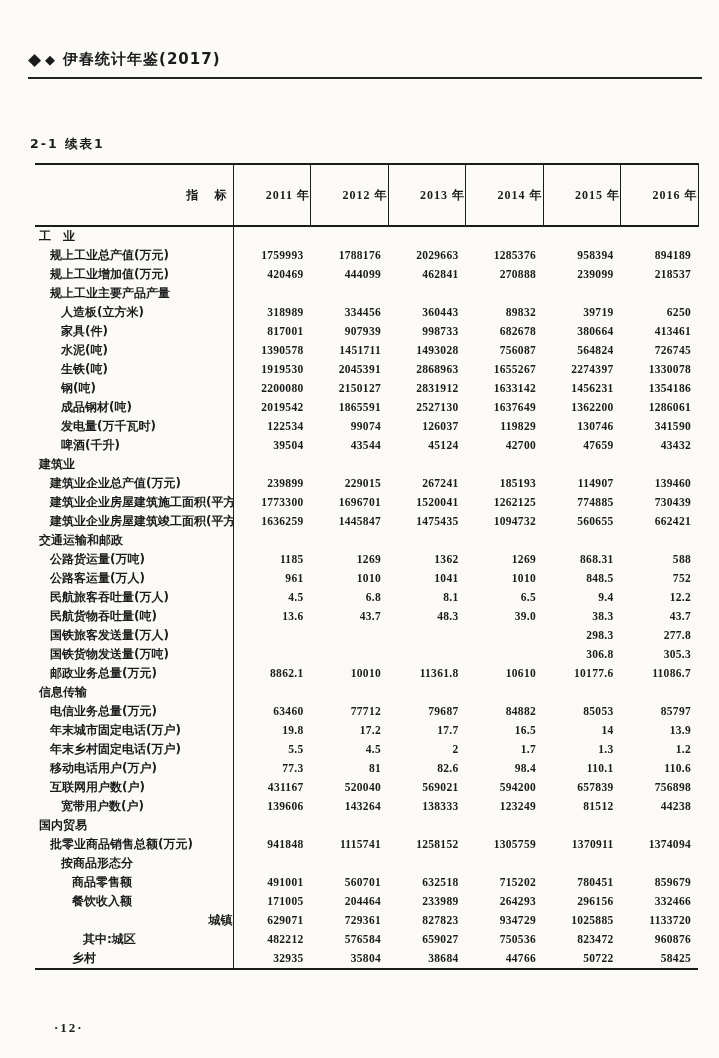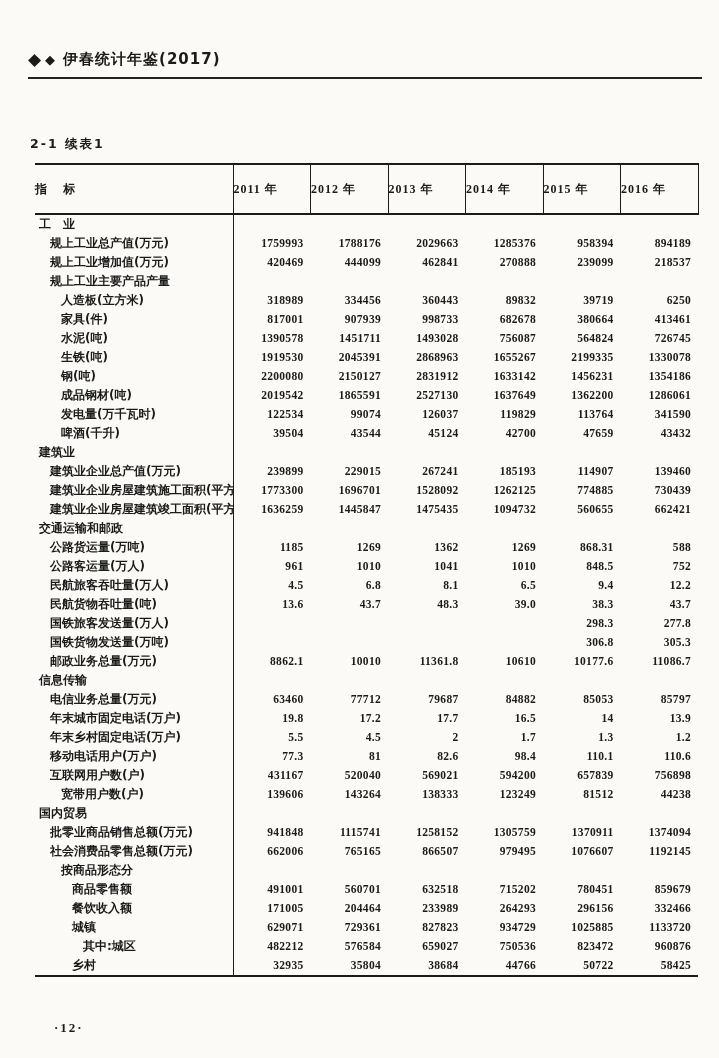--- a/index.html
+++ b/index.html
@@ -29,23 +29,23 @@
   }
   table.stats {
     position:absolute; left:35px; top:163px; width:663px;
     border-collapse:collapse; table-layout:fixed;
     border-top:2px solid #1b1b1b;
     border-bottom:2px solid #1b1b1b;
   }
   table.stats col.c-label { width:198px; }
   table.stats col.c-year  { width:77.5px; }
   thead th {
-    height:50px; font-size:12px; font-weight:bold;
+    height:62px; font-size:12px; font-weight:bold;
     border-bottom:2px solid #1b1b1b;
-    vertical-align:middle; text-align:left;
+    vertical-align:middle; text-align:right;
   }
   thead th.year-h {
     font-family:"Liberation Serif", serif;
     border-left:1.5px solid #1b1b1b;
     letter-spacing:1px;
   }
   thead th.year-h:last-child { border-right:1.5px solid #1b1b1b; }
   thead th.ind-h { letter-spacing:6px; }
   tbody td {
     height:19px; line-height:19px; font-size:11.5px;
@@ -166,21 +166,21 @@
     <td class="num">756087</td>
     <td class="num">564824</td>
     <td class="num">726745</td>
   </tr>
       <tr>
     <td class="label" style="padding-left: 26px;">生铁(吨)</td>
     <td class="num">1919530</td>
     <td class="num">2045391</td>
     <td class="num">2868963</td>
     <td class="num">1655267</td>
-    <td class="num">2199335</td>
+    <td class="num">2274397</td>
     <td class="num">1330078</td>
   </tr>
       <tr>
     <td class="label" style="padding-left: 26px;">钢(吨)</td>
     <td class="num">2200080</td>
     <td class="num">2150127</td>
     <td class="num">2831912</td>
     <td class="num">1633142</td>
     <td class="num">1456231</td>
     <td class="num">1354186</td>
@@ -193,21 +193,21 @@
     <td class="num">1637649</td>
     <td class="num">1362200</td>
     <td class="num">1286061</td>
   </tr>
       <tr>
     <td class="label" style="padding-left: 26px;">发电量(万千瓦时)</td>
     <td class="num">122534</td>
     <td class="num">99074</td>
     <td class="num">126037</td>
     <td class="num">119829</td>
-    <td class="num">113764</td>
+    <td class="num">130746</td>
     <td class="num">341590</td>
   </tr>
       <tr>
     <td class="label" style="padding-left: 26px;">啤酒(千升)</td>
     <td class="num">39504</td>
     <td class="num">43544</td>
     <td class="num">45124</td>
     <td class="num">42700</td>
     <td class="num">47659</td>
     <td class="num">43432</td>
@@ -227,21 +227,21 @@
     <td class="num">229015</td>
     <td class="num">267241</td>
     <td class="num">185193</td>
     <td class="num">114907</td>
     <td class="num">139460</td>
   </tr>
       <tr>
     <td class="label" style="padding-left: 15px;">建筑业企业房屋建筑施工面积(平方米)</td>
     <td class="num">1773300</td>
     <td class="num">1696701</td>
-    <td class="num">1528092</td>
+    <td class="num">1520041</td>
     <td class="num">1262125</td>
     <td class="num">774885</td>
     <td class="num">730439</td>
   </tr>
       <tr>
     <td class="label" style="padding-left: 15px;">建筑业企业房屋建筑竣工面积(平方米)</td>
     <td class="num">1636259</td>
     <td class="num">1445847</td>
     <td class="num">1475435</td>
     <td class="num">1094732</td>
@@ -395,29 +395,20 @@
       <tr>
     <td class="label" style="padding-left: 15px;">批零业商品销售总额(万元)</td>
     <td class="num">941848</td>
     <td class="num">1115741</td>
     <td class="num">1258152</td>
     <td class="num">1305759</td>
     <td class="num">1370911</td>
     <td class="num">1374094</td>
   </tr>
       <tr>
-    <td class="label" style="padding-left: 15px;">社会消费品零售总额(万元)</td>
-    <td class="num">662006</td>
-    <td class="num">765165</td>
-    <td class="num">866507</td>
-    <td class="num">979495</td>
-    <td class="num">1076607</td>
-    <td class="num">1192145</td>
-  </tr>
-      <tr>
     <td class="label" style="padding-left: 26px;">按商品形态分</td>
     <td class="num"></td>
     <td class="num"></td>
     <td class="num"></td>
     <td class="num"></td>
     <td class="num"></td>
     <td class="num"></td>
   </tr>
       <tr>
     <td class="label" style="padding-left: 37px;">商品零售额</td>
@@ -431,21 +422,21 @@
       <tr>
     <td class="label" style="padding-left: 37px;">餐饮收入额</td>
     <td class="num">171005</td>
     <td class="num">204464</td>
     <td class="num">233989</td>
     <td class="num">264293</td>
     <td class="num">296156</td>
     <td class="num">332466</td>
   </tr>
       <tr>
-    <td class="label" style="padding-left: 37px;">城镇</td>
+    <td class="label" style="padding-left: 37px; text-align: right;">城镇</td>
     <td class="num">629071</td>
     <td class="num">729361</td>
     <td class="num">827823</td>
     <td class="num">934729</td>
     <td class="num">1025885</td>
     <td class="num">1133720</td>
   </tr>
       <tr>
     <td class="label" style="padding-left: 48px;">其中:城区</td>
     <td class="num">482212</td>

